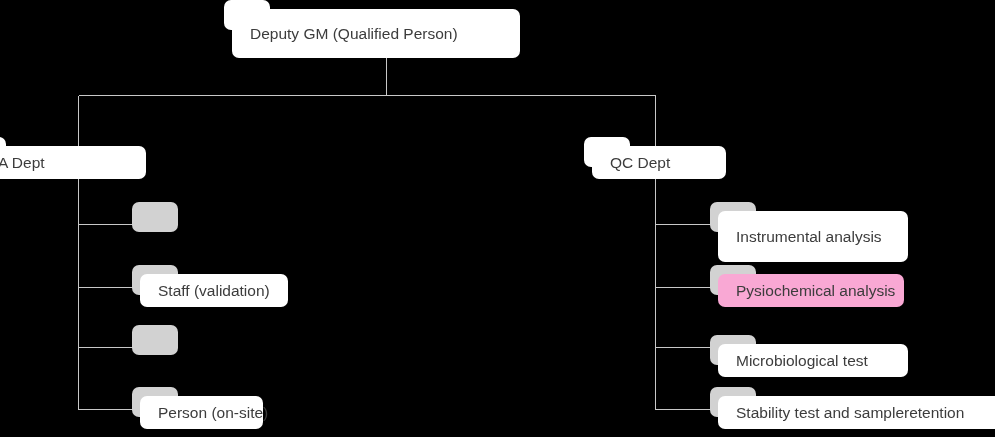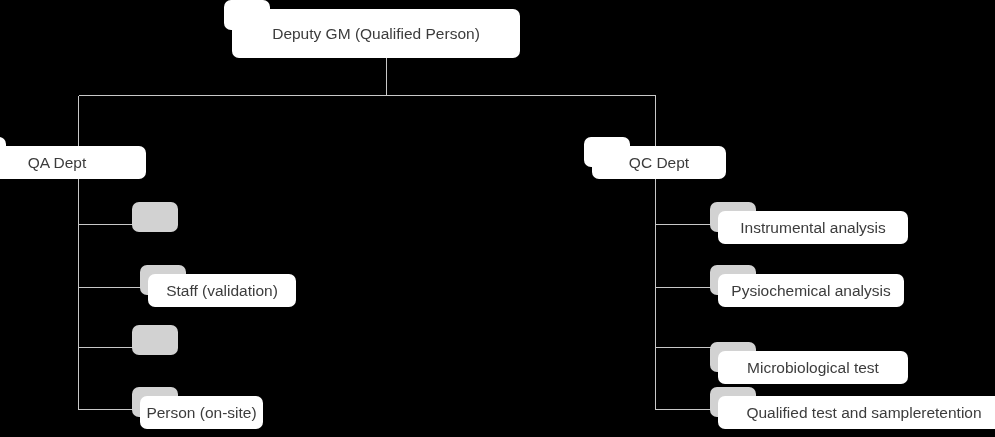--- a/index.html
+++ b/index.html
@@ -47,42 +47,42 @@
   }
   .node-body {
     position: absolute;
     left: 8px;
     top: 9px;
     box-sizing: border-box;
     border-radius: 7px;
     background: #ffffff;
     display: flex;
     align-items: center;
-    justify-content: center;
+    justify-content: flex-start;
     padding: 0 18px;
     white-space: nowrap;
   }
   .node-label {
     font-size: 15.5px;
     line-height: 1;
     color: #3c3c3c;
     font-family: "Liberation Sans", sans-serif;
   }
 
   
   .node.root .node-tab { background: #ffffff; }
   .node.root .node-body { background: #ffffff; }
 
   
   .node.dept .node-tab { background: #ffffff; }
   .node.dept .node-body { background: #ffffff; }
 
   
   .node.tinted .node-tab { background: #d2d2d2; }
-  .node.tinted .node-body { background: #ffffff; }
+  .node.tinted .node-body { background: #f9a8d4; }
 </style>
 </head>
 <body>
 
 <div id="chart-root">
 
   <svg class="connector-layer" width="995" height="437" viewBox="0 0 995 437">
     <g stroke="#c8c8c8" stroke-width="1.2" fill="none" shape-rendering="crispEdges">
 
       <path d="M386.5 58 L386.5 95.5"></path>
@@ -125,59 +125,59 @@
     <div class="node-tab"></div>
     <div class="node-body" style="width:134px; height:33px;">
       <span class="node-label">QC Dept</span>
     </div>
   </div>
 
   <div class="node" style="left:132px; top:202px; width:156px; height:42px;">
     <div class="node-tab"></div>
   </div>
 
-  <div class="node" style="left:140px; top:265px; width:156px; height:42px;">
+  <div class="node" style="left:132px; top:265px; width:156px; height:42px;">
     <div class="node-tab"></div>
     <div class="node-body" style="width:148px; height:33px;">
       <span class="node-label">Staff (validation)</span>
     </div>
   </div>
 
   <div class="node" style="left:132px; top:325px; width:255px; height:42px;">
     <div class="node-tab"></div>
   </div>
 
   <div class="node" style="left:132px; top:387px; width:131px; height:42px;">
     <div class="node-tab"></div>
     <div class="node-body" style="width:123px; height:33px;">
       <span class="node-label">Person (on-site)</span>
     </div>
   </div>
 
   <div class="node" style="left:710px; top:202px; width:198px; height:42px;">
     <div class="node-tab"></div>
-    <div class="node-body" style="width:190px; height:33px;">
+    <div class="node-body" style="width:190px; height:51px;">
       <span class="node-label">Instrumental analysis</span>
     </div>
   </div>
 
   <div class="node tinted" style="left:710px; top:265px; width:194px; height:42px;">
     <div class="node-tab"></div>
     <div class="node-body" style="width:186px; height:33px;">
       <span class="node-label">Pysiochemical analysis</span>
     </div>
   </div>
 
-  <div class="node" style="left:710px; top:342px; width:198px; height:42px;">
+  <div class="node" style="left:710px; top:335px; width:198px; height:42px;">
     <div class="node-tab"></div>
     <div class="node-body" style="width:190px; height:33px;">
       <span class="node-label">Microbiological test</span>
     </div>
   </div>
 
   <div class="node" style="left:710px; top:387px; width:300px; height:42px;">
     <div class="node-tab"></div>
     <div class="node-body" style="width:292px; height:33px;">
-      <span class="node-label">Qualified test and sampleretention</span>
+      <span class="node-label">Stability test and sampleretention</span>
     </div>
   </div>
 
 </div>
 
 </body></html>

